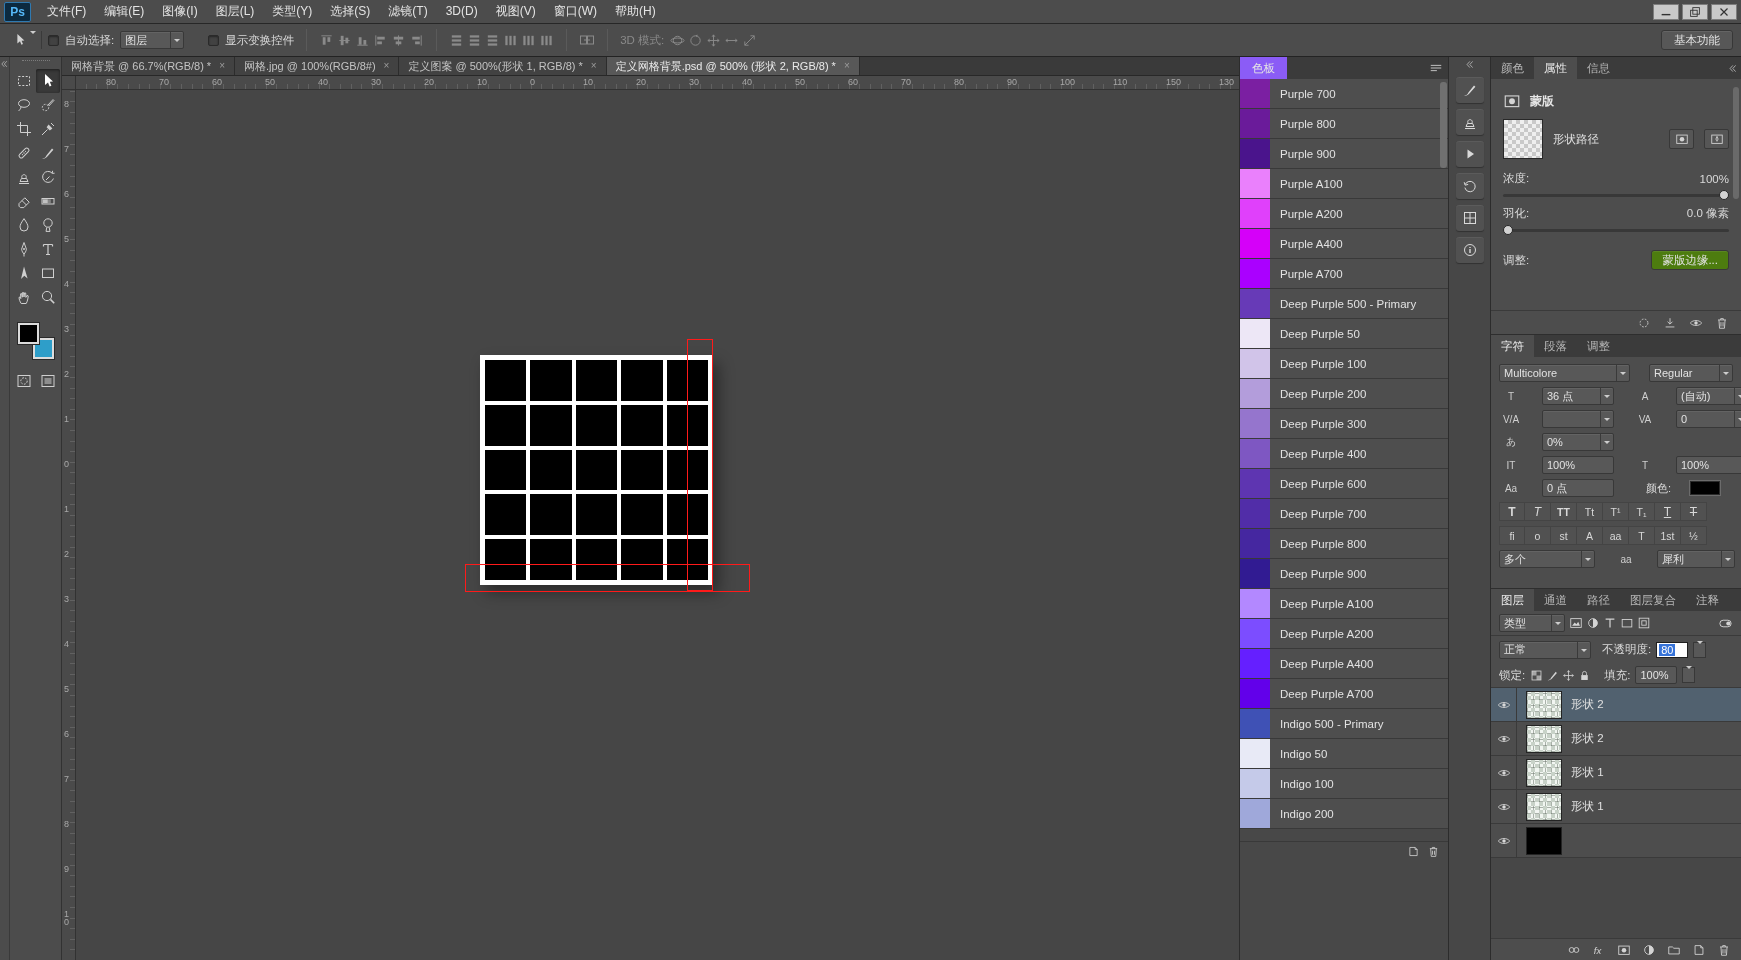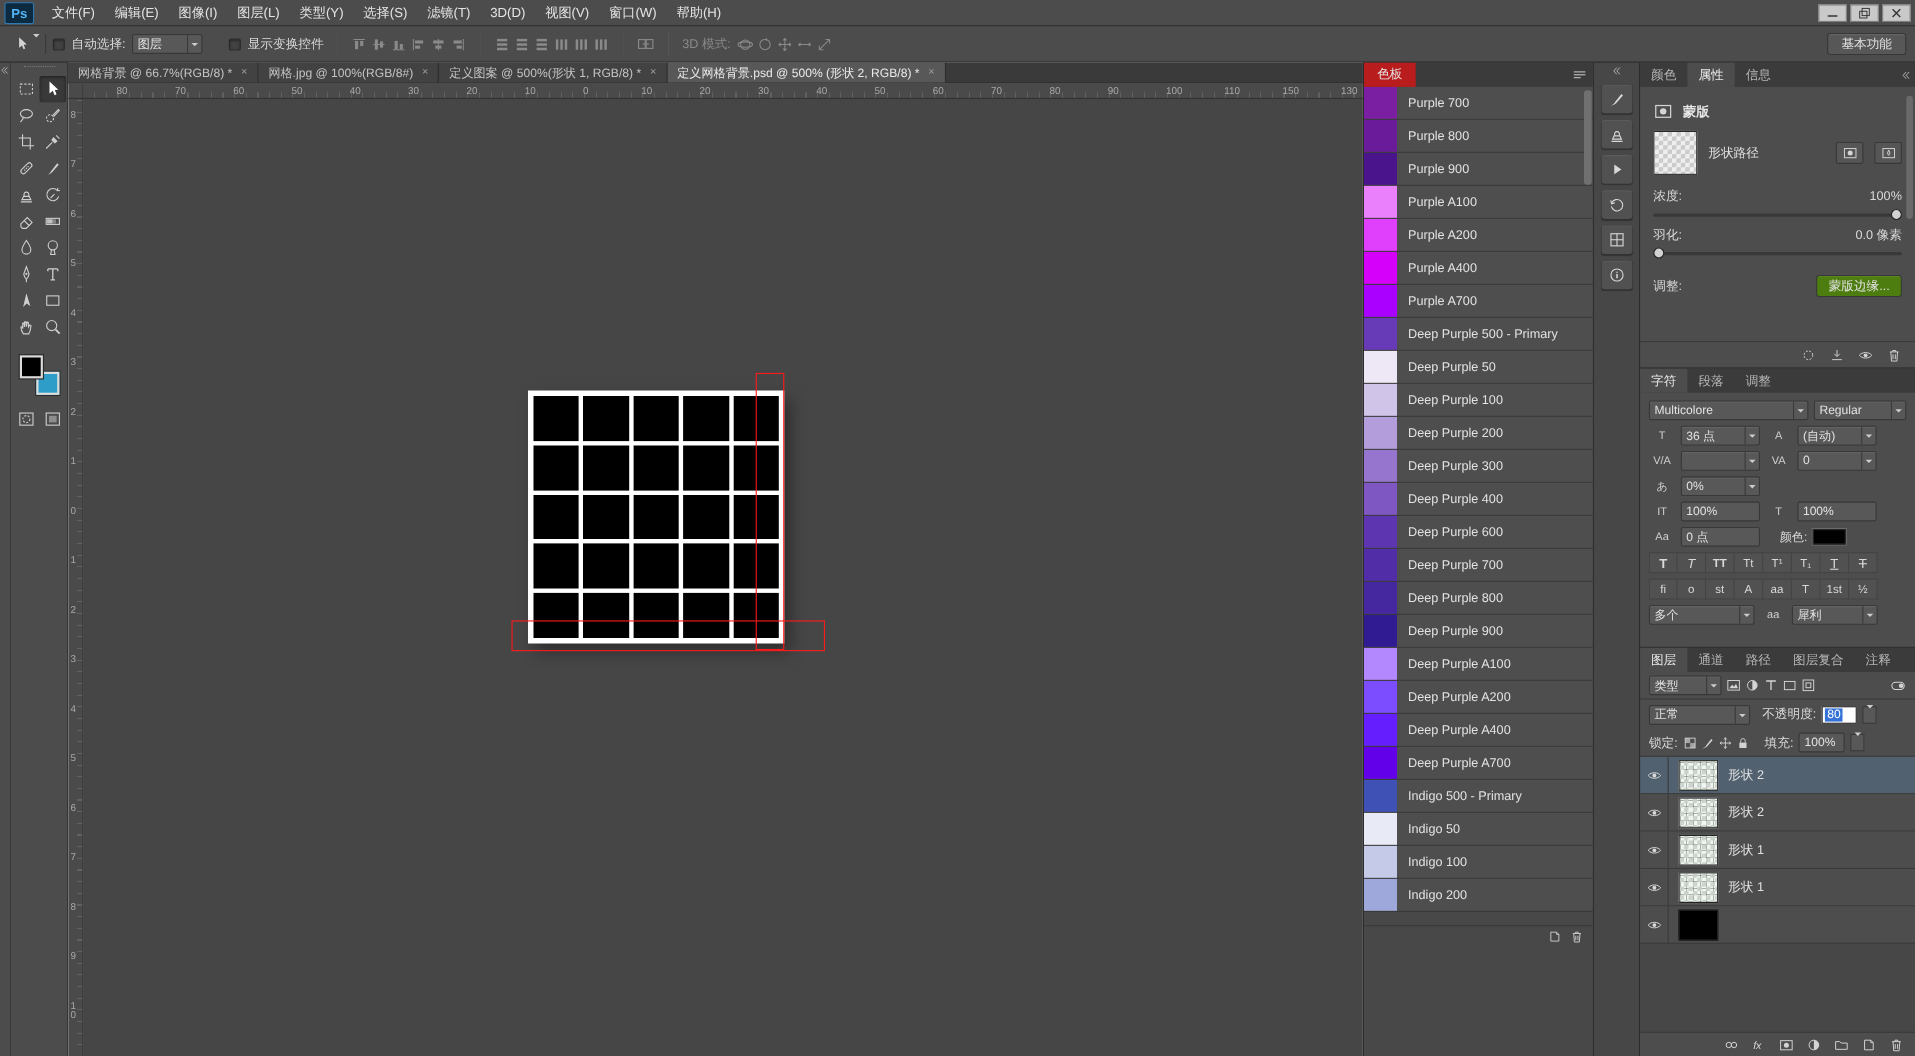--- a/index.html
+++ b/index.html
@@ -90,21 +90,21 @@
   .rect-a { left:611px; top:249px; width:26px; height:252px; }
   .rect-b { left:389px; top:474px; width:285px; height:28px; }
   .status-bar { height:15px; background:#4c4c4c; border-top:1px solid #2b2b2b; display:flex; align-items:center;
     font-size:10px; color:#d2d2d2; padding-left:12px; gap:8px; }
   .zoom-box { background:#414141; border:1px solid #2f2f2f; padding:0 4px; height:13px; line-height:12px; }
   .flyout-tri { width:0; height:0; border-left:5px solid #1b1b1b; border-top:4px solid transparent; border-bottom:4px solid transparent; }
 
   
   .swatches-panel { width:209px; background:#484848; border-left:1px solid #2c2c2c; display:flex; flex-direction:column; position:relative; }
   .sw-header { height:22px; background:#3b3b3b; display:flex; align-items:center; flex:none; }
-  .sw-tab { padding:0 12px; background:#b91c1c; height:22px; line-height:22px; font-size:11.5px; color:#e4e4e4; }
+  .sw-tab { padding:0 12px; background:#8b5cf6; height:22px; line-height:22px; font-size:11.5px; color:#e4e4e4; }
   .sw-menu { margin-left:auto; padding-right:5px; }
   .sw-list { height:762px; overflow:hidden; flex:none; }
   .sw-row { height:30px; display:flex; align-items:stretch; border-bottom:1px solid #393939; background:#4e4e4e; }
   .sw-chip { width:30px; flex:none; }
   .sw-name { flex:1; font-size:11.5px; color:#e2e2e2; display:flex; align-items:center; padding-left:10px; white-space:nowrap; overflow:hidden; }
   .sw-footer { height:20px; flex:none; display:flex; justify-content:flex-end; align-items:center; gap:7px; padding-right:8px; border-top:1px solid #393939; }
   .sw-scroll { position:absolute; right:1px; top:25px; width:7px; height:86px; background:#707070; border-radius:3px; z-index:4; }
 
   
   .dock-strip { width:42px; background:#474747; border-left:1px solid #2c2c2c; display:flex; flex-direction:column; align-items:center; padding-top:2px; gap:7px; }
@@ -129,21 +129,21 @@
   .p-item-label { flex:1; color:#e0e0e0; }
   .p-sidebtn { width:25px; height:20px; border:1px solid #383838; background:#565656; border-radius:2px;
     display:flex; align-items:center; justify-content:center; }
   .p-srow { display:flex; justify-content:space-between; align-items:center; margin-top:9px; }
   .p-adj-row { display:flex; justify-content:space-between; align-items:center; margin-top:18px; }
   .props-bottom { position:absolute; left:0; right:0; bottom:0; height:24px; border-top:1px solid #3a3a3a;
     display:flex; align-items:center; justify-content:flex-end; gap:12px; padding:0 12px; }
   .props-scroll { position:absolute; right:2px; top:8px; width:6px; height:112px; background:#6a6a6a; border-radius:3px; }
 
   .char-panel { height:232px; border-bottom:1px solid #2e2e2e; padding:7px 8px 0 8px; flex:none; }
-  .char-row { display:flex; align-items:center; gap:5px; margin-bottom:5px; }
+  .char-row { display:flex; align-items:center; gap:19px; margin-bottom:5px; }
   .ch-ic { width:24px; flex:none; font-size:10px; color:#cfcfcf; text-align:center; white-space:nowrap; }
   .w72 { width:72px; flex:none; } .w64 { width:64px; flex:none; } .w84 { width:84px; flex:none; }
   .w78 { width:78px; flex:none; } .w96 { width:96px; flex:none; } .flex1 { flex:1; min-width:0; }
   .tbtn { width:26px; height:19px; display:flex; align-items:center; justify-content:center; color:#d8d8d8; font-size:12px;
     border:1px solid #444444; border-left:none; background:#515151; }
   .tbtn:first-child { border-left:1px solid #444444; }
   .tbtn.b { font-weight:bold; } .tbtn.i { font-style:italic; } .tbtn.u { text-decoration:underline; }
   .tbtn.s { text-decoration:line-through; } .tbtn.small { font-size:10.5px; }
   .color-chip { width:30px; height:14px; border:1px solid #2a2a2a; box-shadow:0 0 0 1px #6b6b6b; }
 

